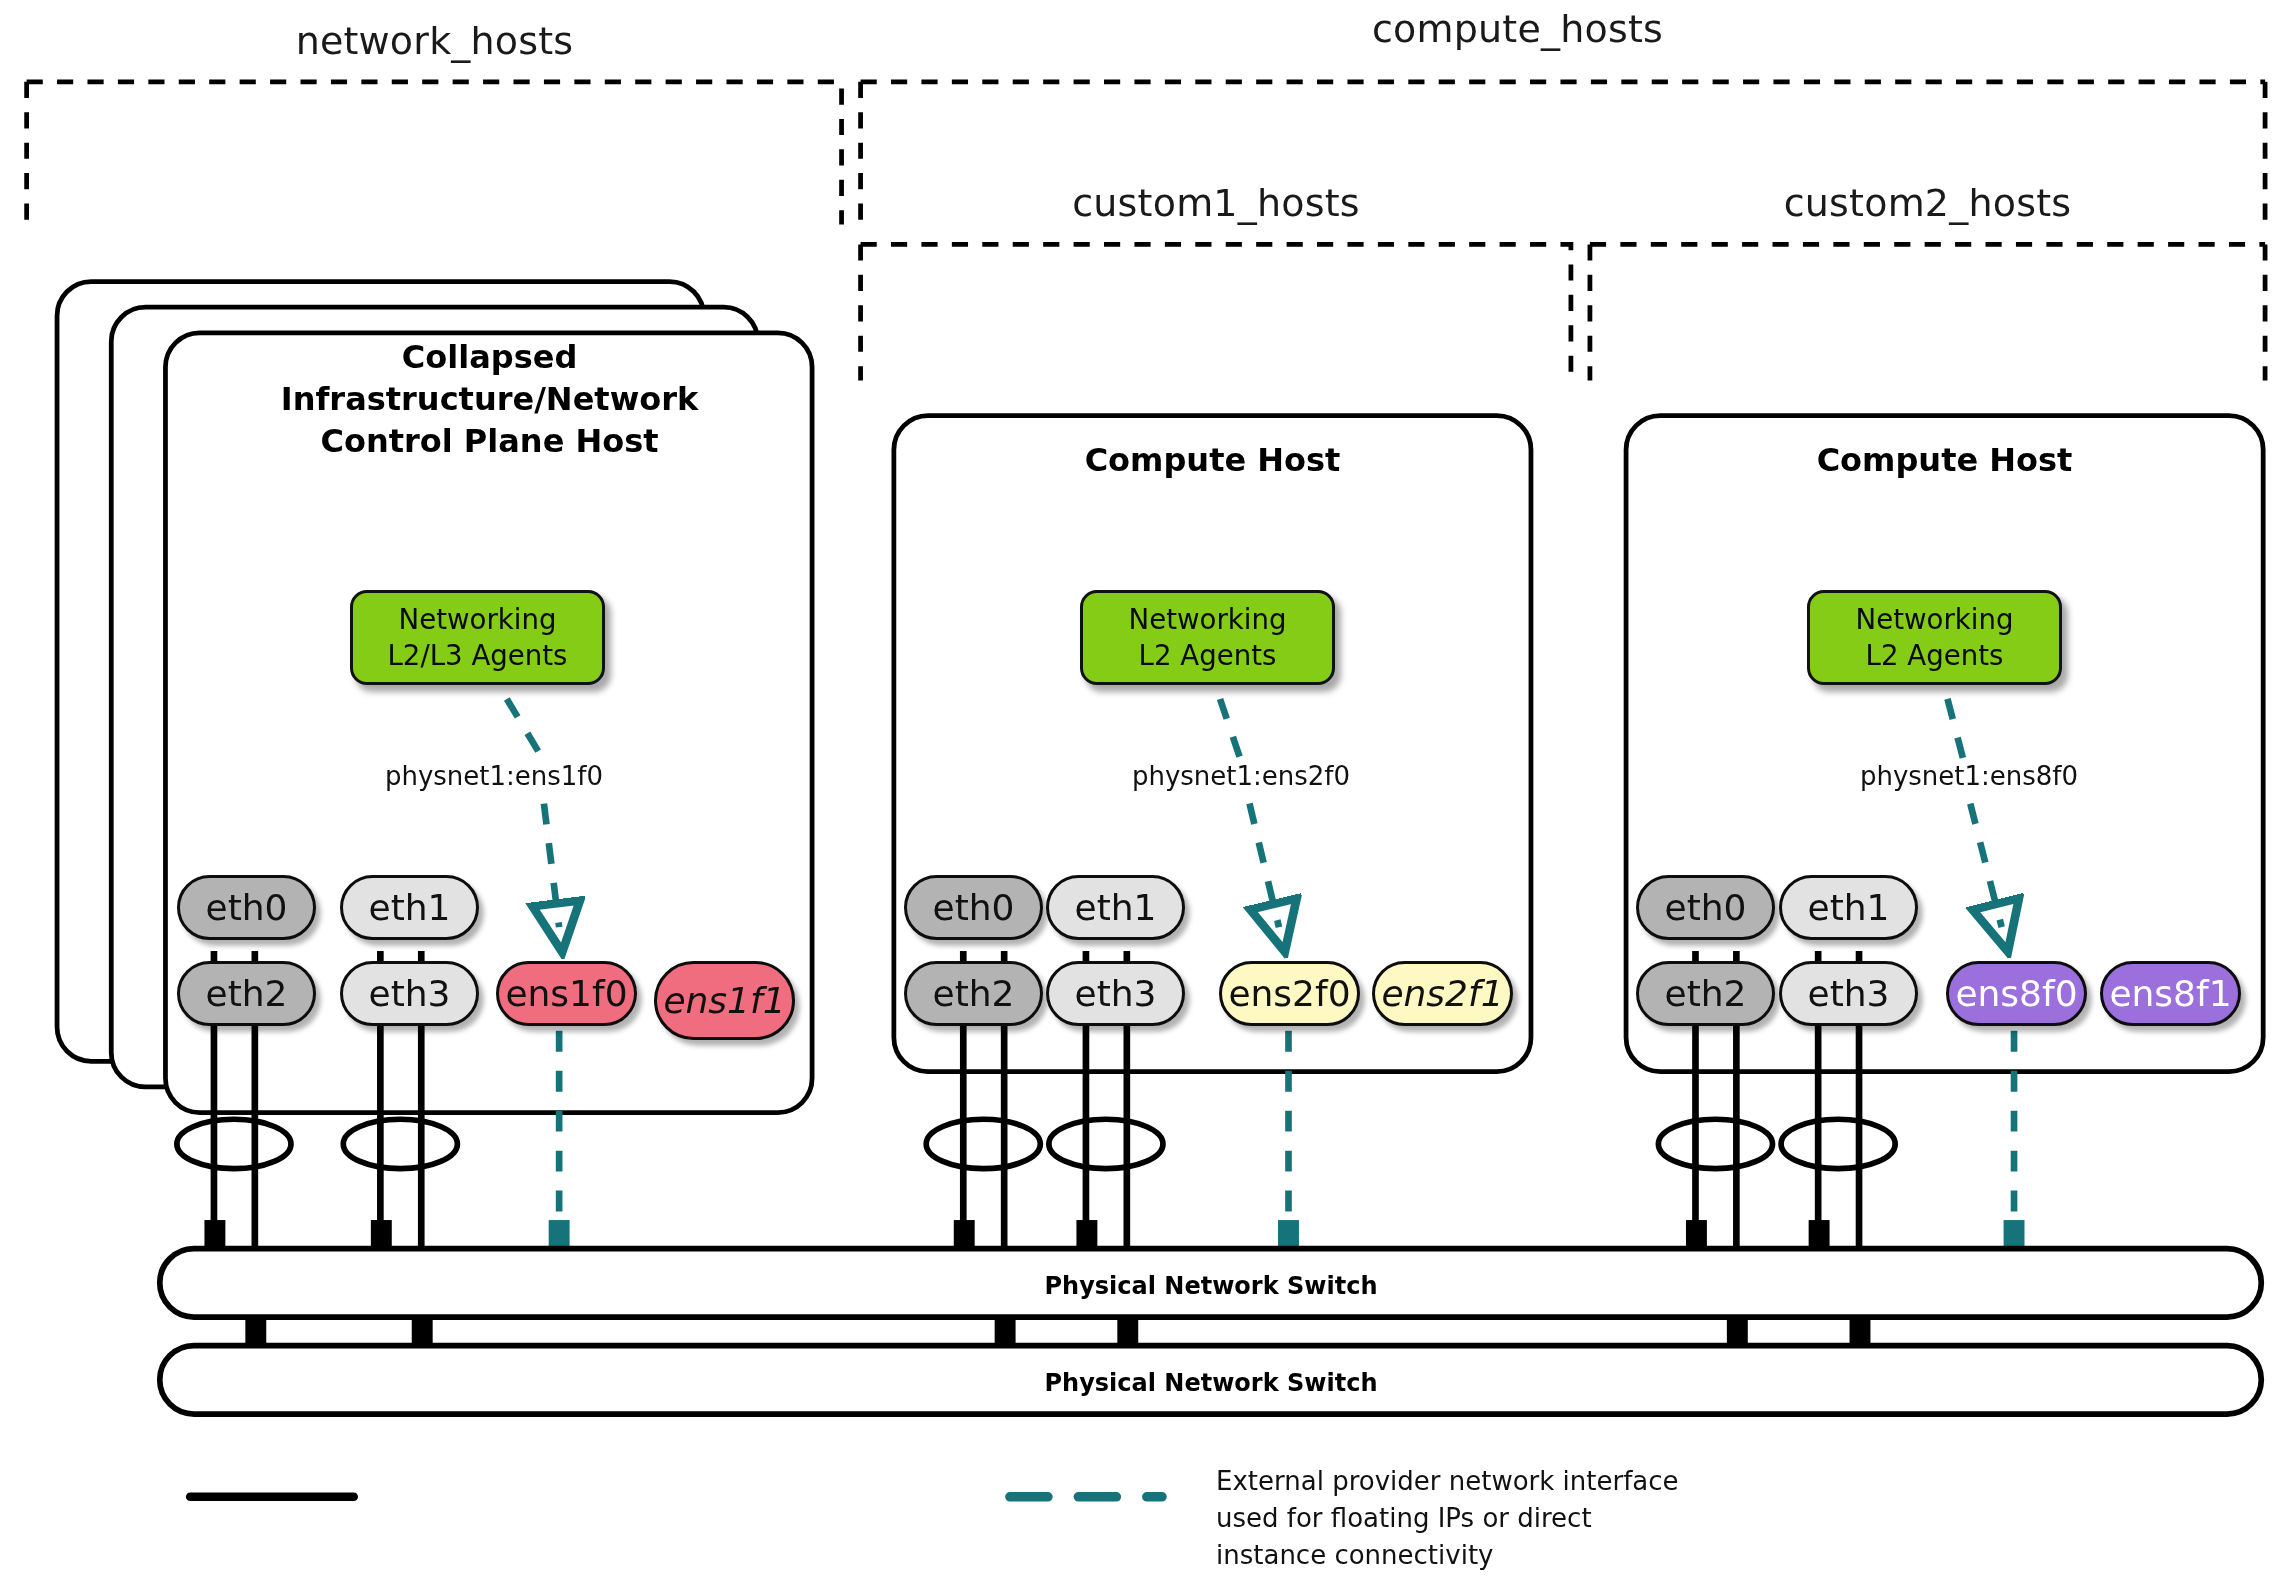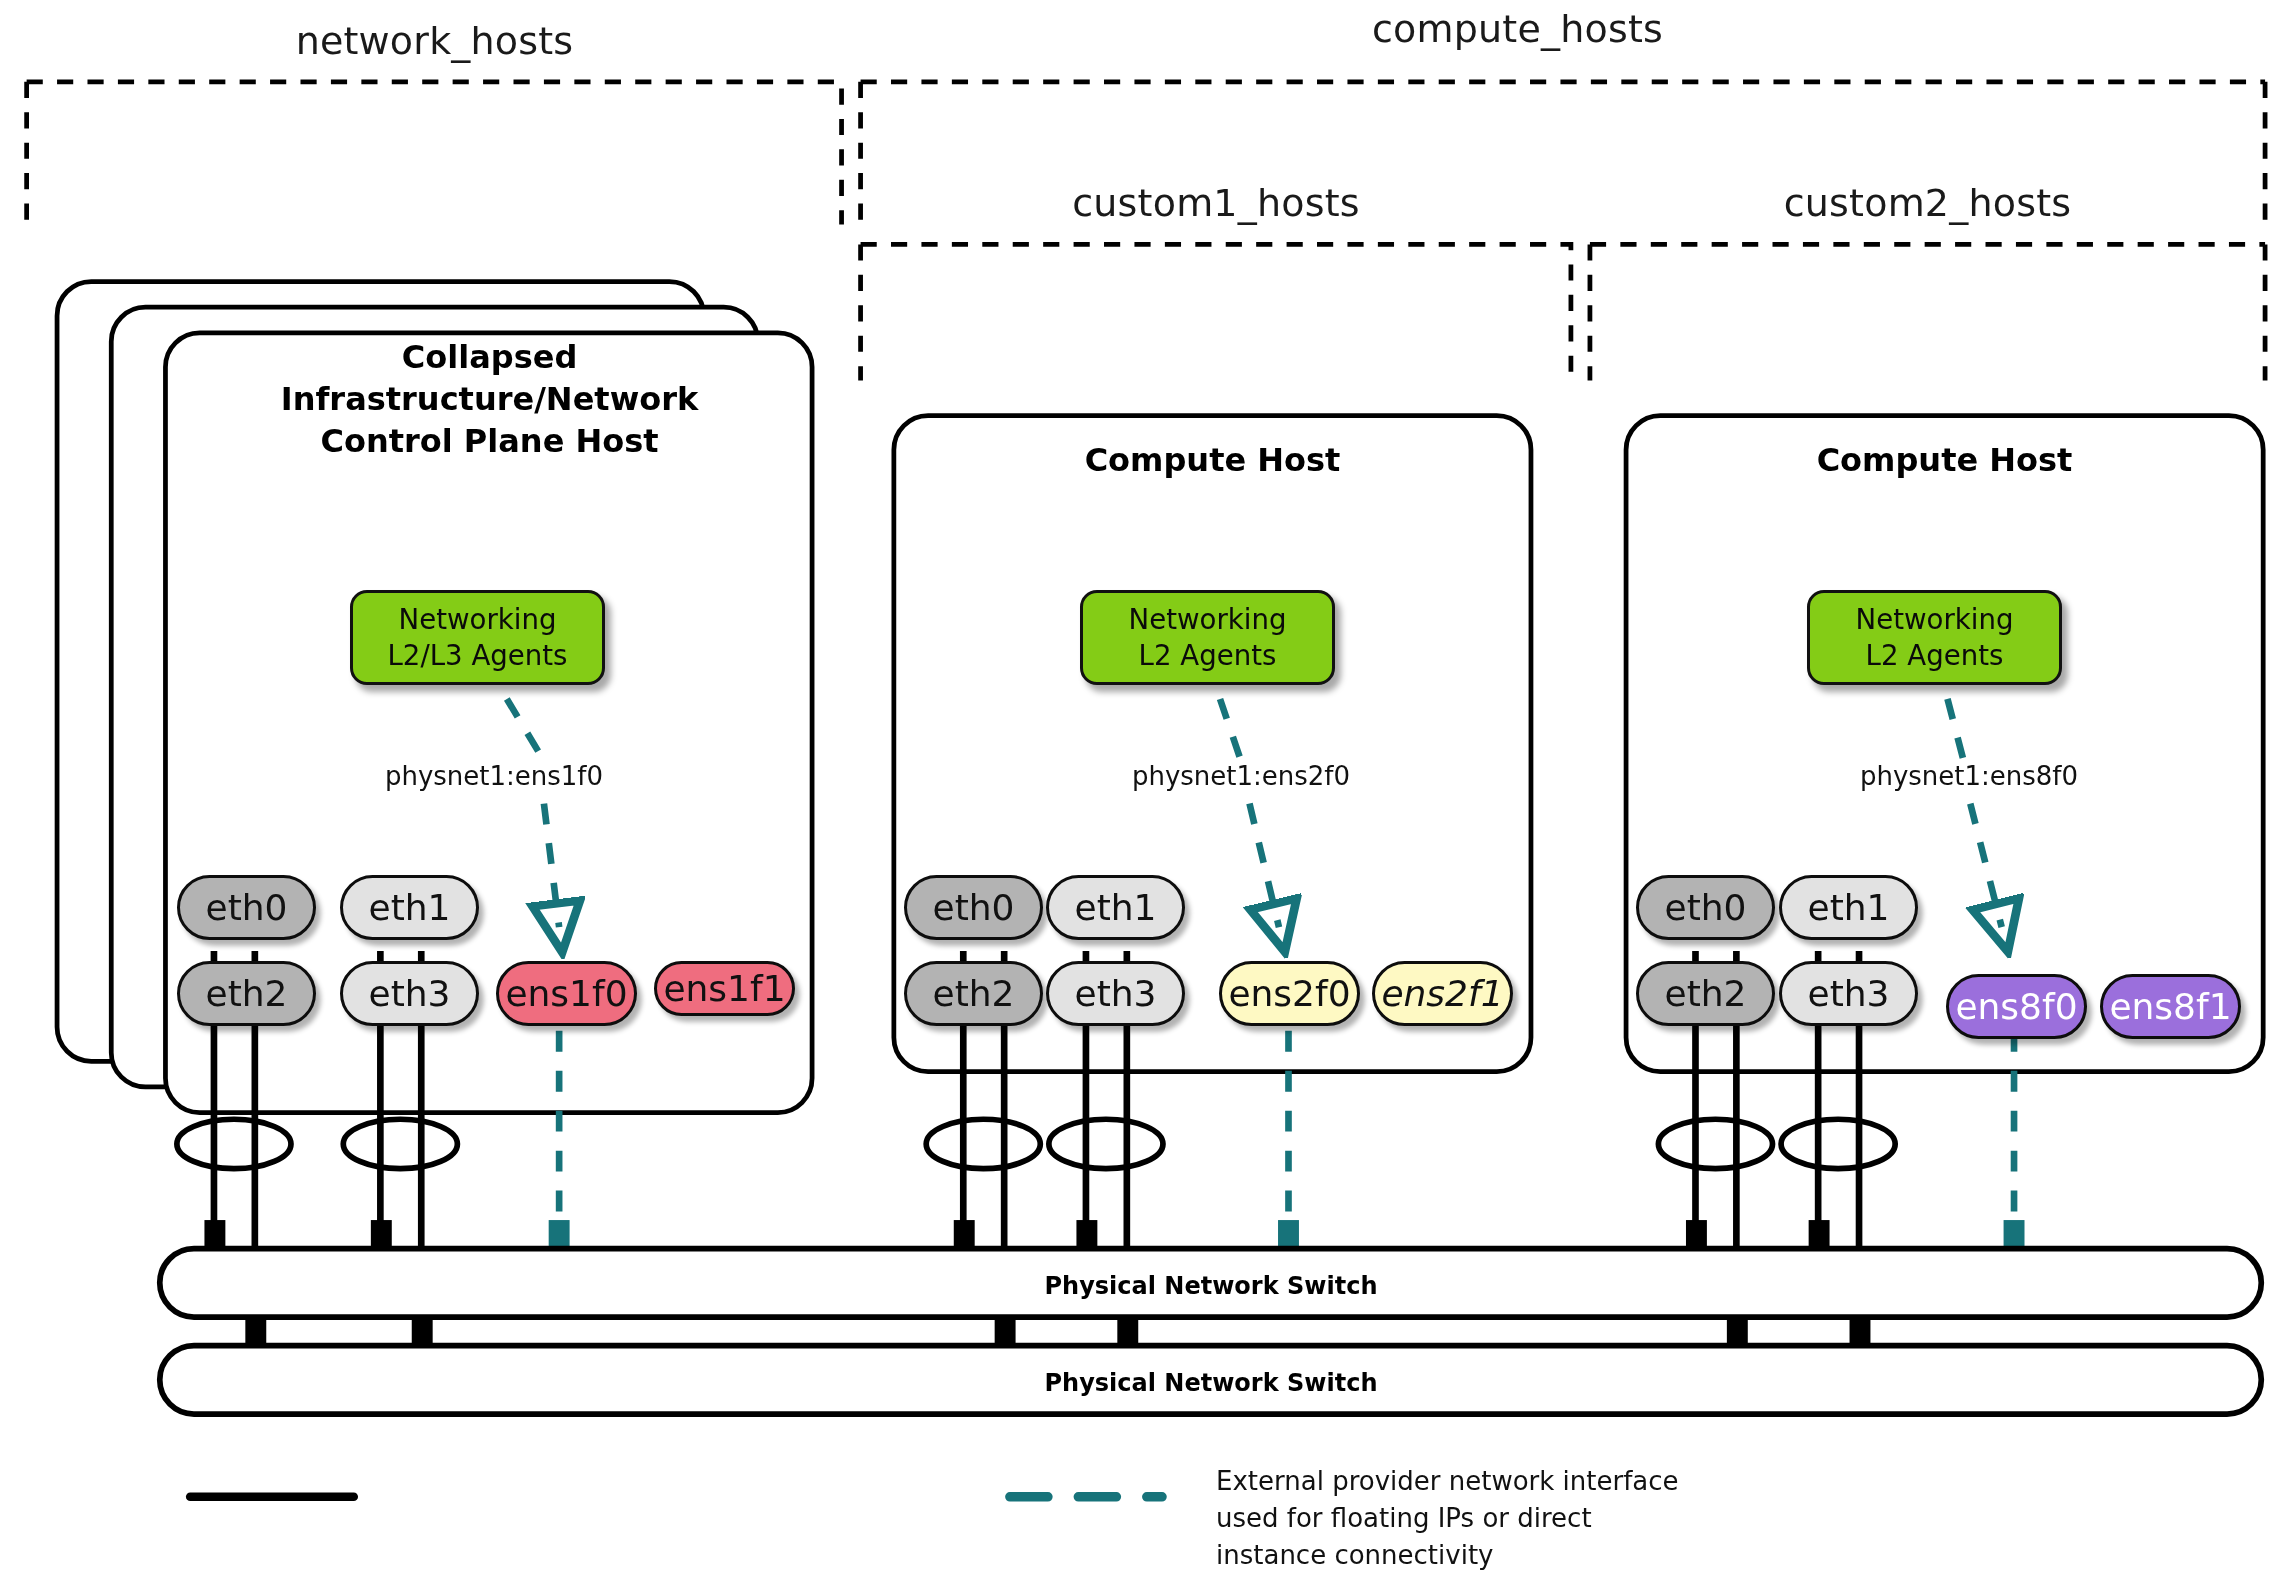--- a/index.html
+++ b/index.html
@@ -84,21 +84,21 @@
     justify-content: center;
     font-family: "DejaVu Sans", sans-serif;
     font-size: 36px;
     color: #111111;
     z-index: 6;
   }
   .nic.nic-dark  { background: #b3b3b3; }
   .nic.nic-light { background: #e2e2e2; }
   .nic.nic-pink  { background: #ef6d7f; }
   .nic.nic-amber { background: #fef9c3; }
-  .nic.nic-purple{ background: #9b6fdc; color: #ffffff; margin-top: 13px; }
+  .nic.nic-purple{ background: #9b6fdc; color: #ffffff; }
 
   
   .physnet-label {
     position: absolute;
     font-family: "DejaVu Sans", sans-serif;
     font-size: 26px;
     color: #111111;
     white-space: nowrap;
     text-align: center;
   }
@@ -265,21 +265,21 @@
 L2/L3 Agents</span>
   </div>
 
   <div class="physnet-label" style="left:361px; top:761px; width:266px;">physnet1:ens1f0</div>
 
   <div class="nic nic-dark" style="left:177px; top:875px; width:139px; height:65px;">eth0</div>
   <div class="nic nic-light" style="left:340px; top:875px; width:139px; height:65px;">eth1</div>
   <div class="nic nic-dark" style="left:177px; top:961px; width:139px; height:65px;">eth2</div>
   <div class="nic nic-light" style="left:340px; top:961px; width:139px; height:65px;">eth3</div>
   <div class="nic nic-pink" style="left:496px; top:961px; width:141px; height:65px;">ens1f0</div>
-  <div class="nic nic-pink" style="left:654px; top:961px; width:141px; height:55px;">ens1f1</div>
+  <div class="nic nic-pink" style="left:654px; top:961px; width:141px; height:79px;font-style:italic;">ens1f1</div>
 
   <div class="host-title" style="left:894px; top:439px; width:637px;">Compute Host</div>
 
   <div class="agent-box" style="left:1080px; top:590px; width:255px; height:95px;">
     <span>Networking
 L2 Agents</span>
   </div>
 
   <div class="physnet-label" style="left:1108px; top:761px; width:266px;">physnet1:ens2f0</div>
 

